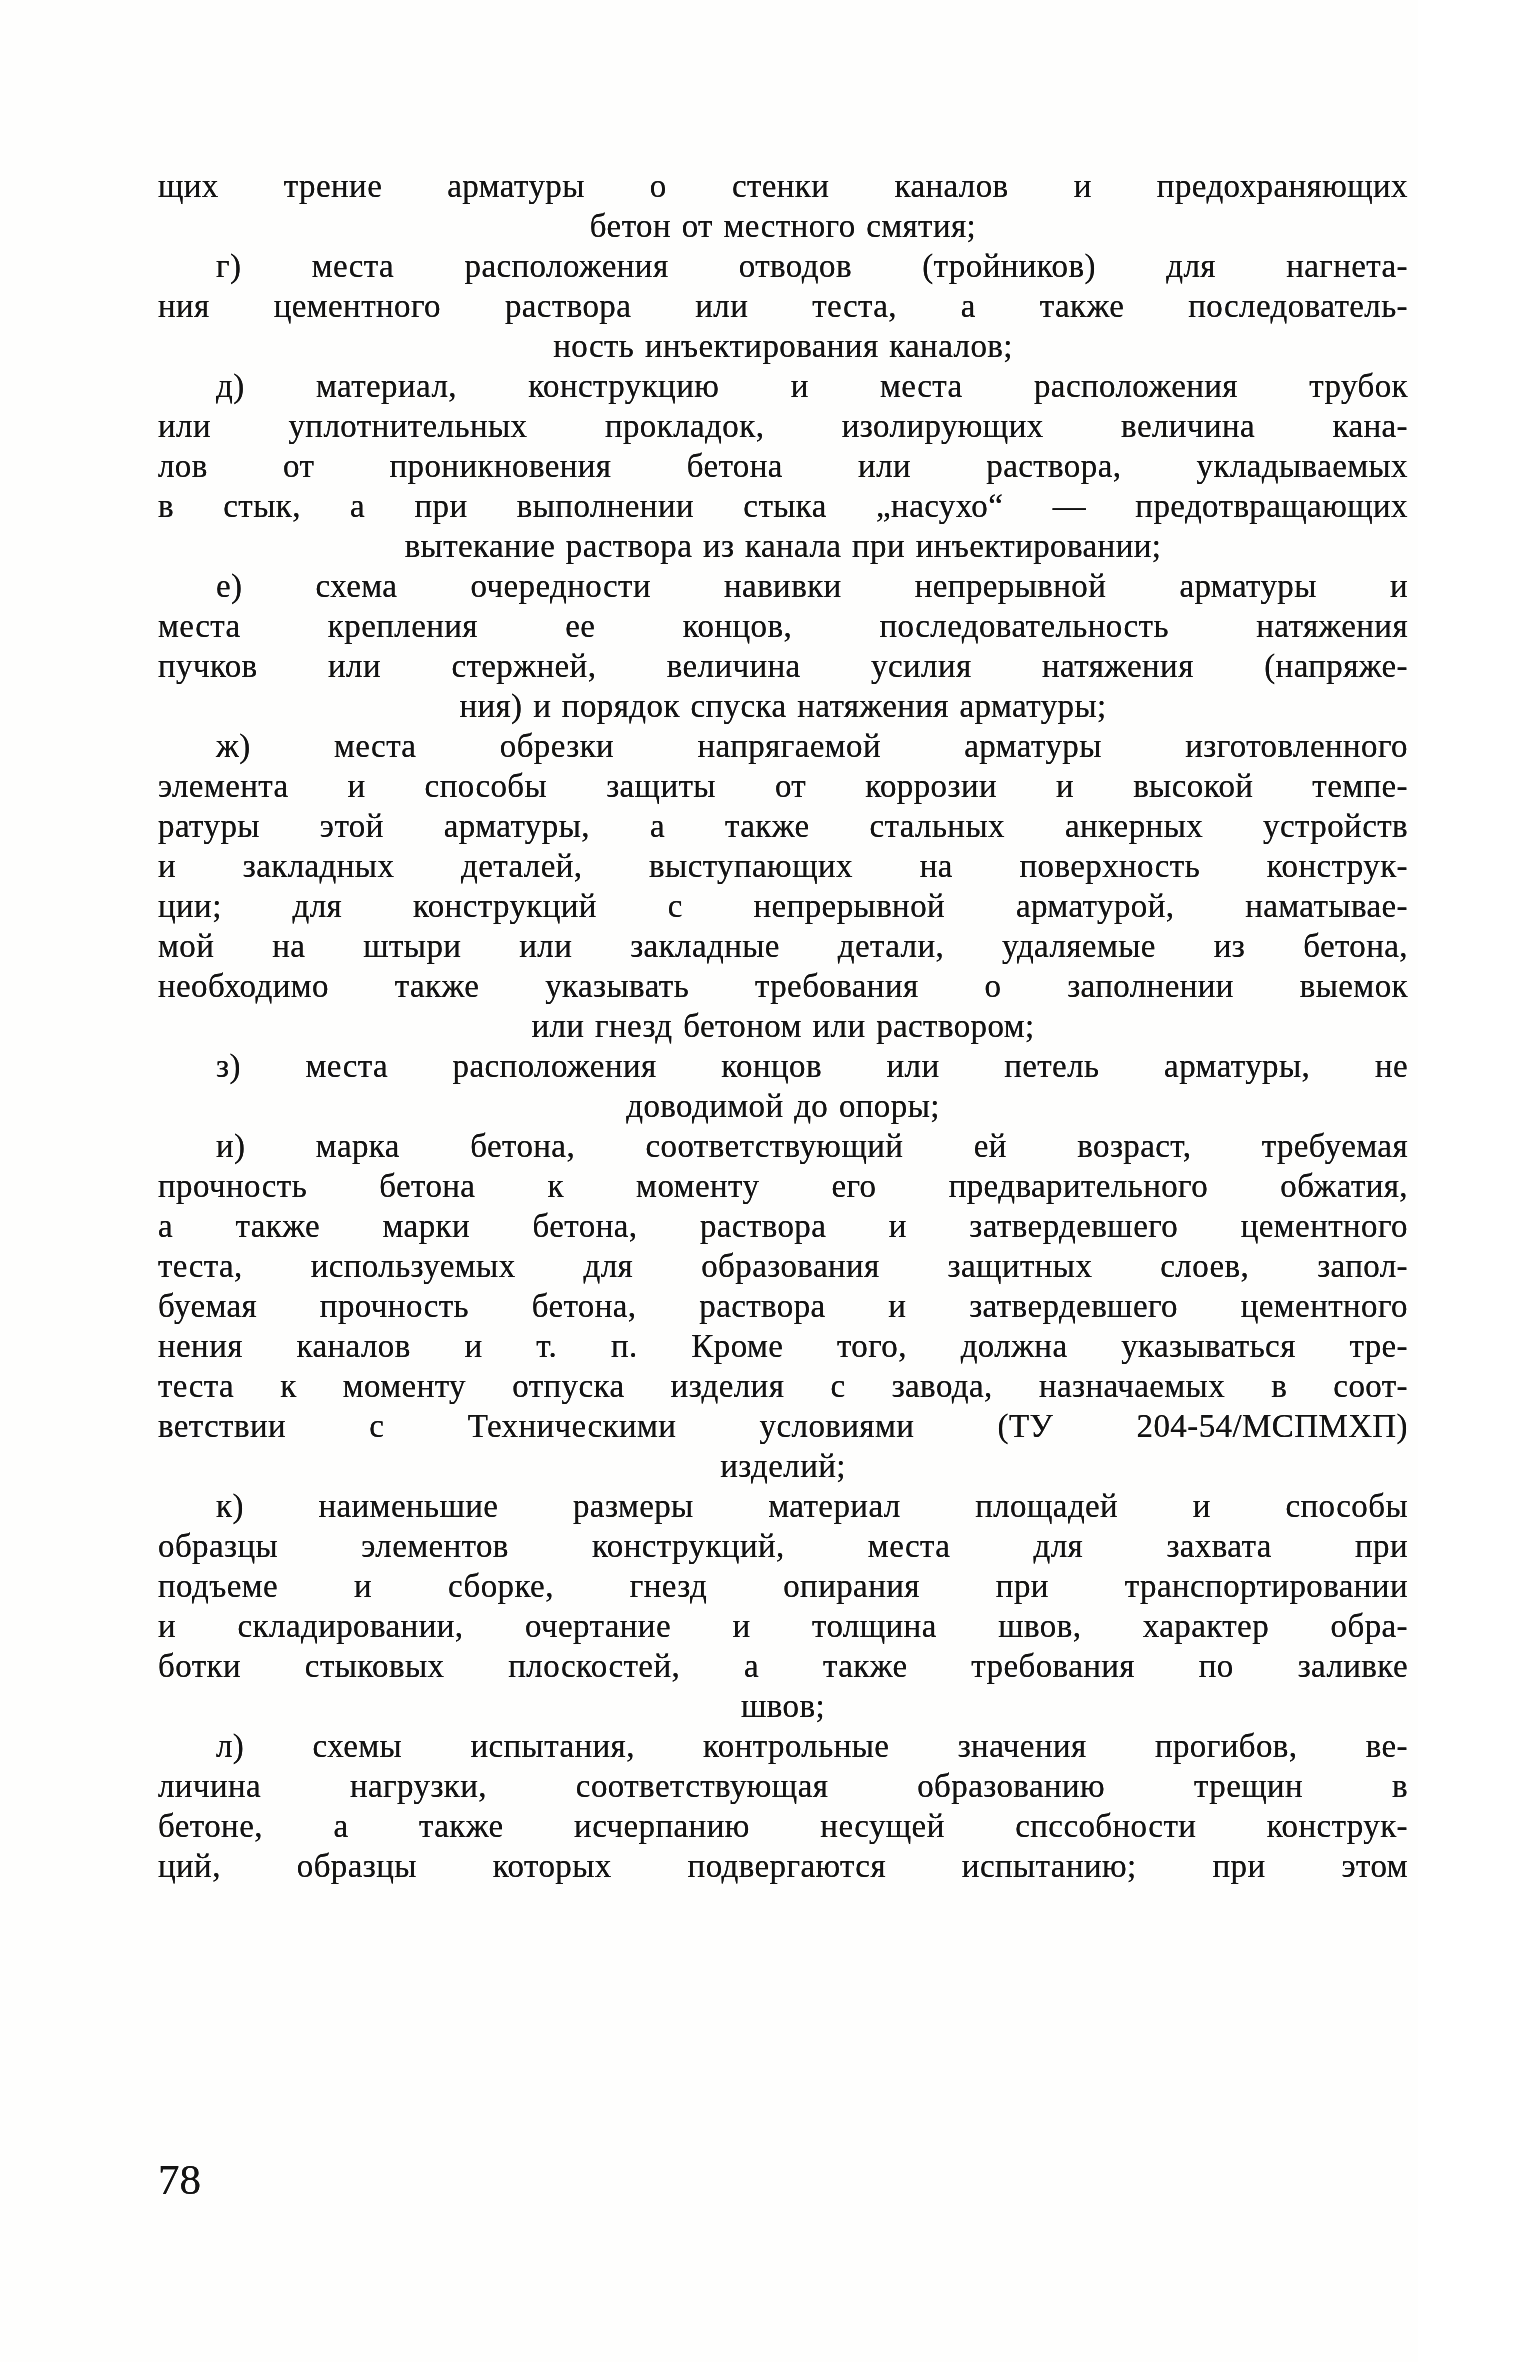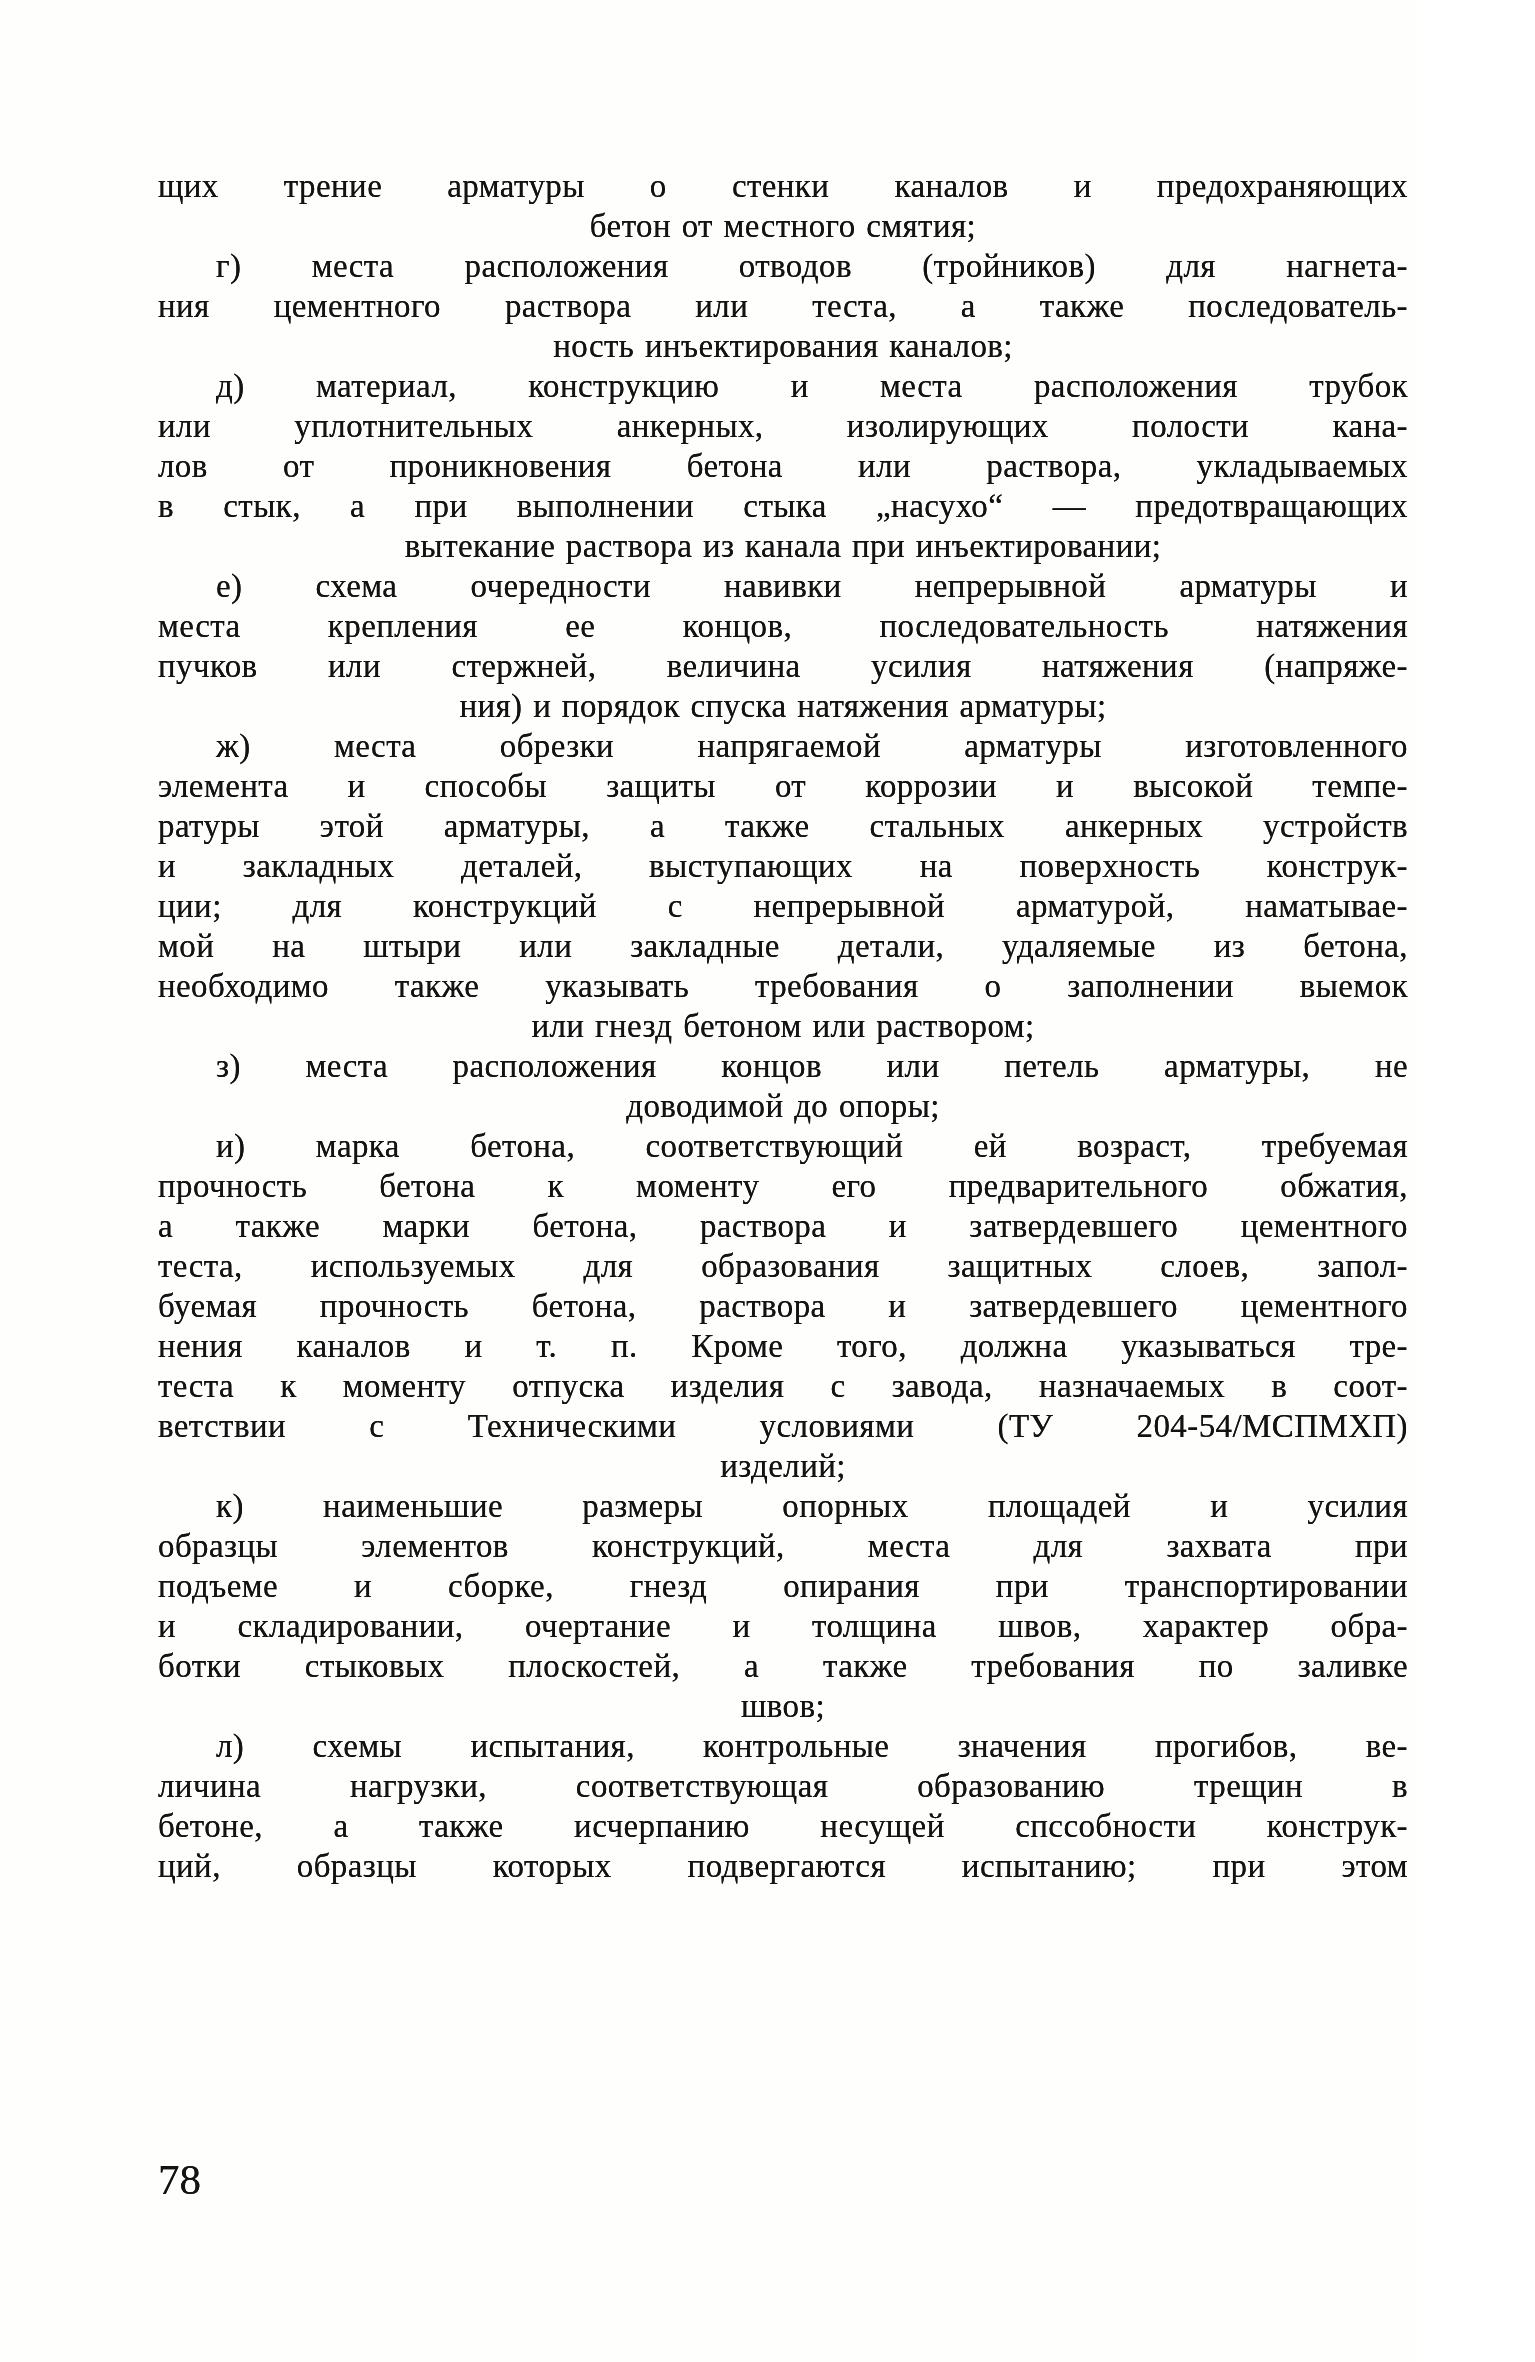--- a/index.html
+++ b/index.html
@@ -54,21 +54,21 @@
 <body>
 
 <div class="page">
   <div class="text-block">
       <div class="line fill">щих трение арматуры о стенки каналов и предохраняющих</div>
       <div class="line">бетон от местного смятия;</div>
       <div class="line indent fill">г) места расположения отводов (тройников) для нагнета-</div>
       <div class="line fill">ния цементного раствора или теста, а также последователь-</div>
       <div class="line">ность инъектирования каналов;</div>
       <div class="line indent fill">д) материал, конструкцию и места расположения трубок</div>
-      <div class="line fill">или уплотнительных анкерных, изолирующих полости кана-</div>
+      <div class="line fill">или уплотнительных прокладок, изолирующих величина кана-</div>
       <div class="line fill">лов от проникновения бетона или раствора, укладываемых</div>
       <div class="line fill">в стык, а при выполнении стыка „насухо“ — предотвращающих</div>
       <div class="line">вытекание раствора из канала при инъектировании;</div>
       <div class="line indent fill">е) схема очередности навивки непрерывной арматуры и</div>
       <div class="line fill">места крепления ее концов, последовательность натяжения</div>
       <div class="line fill">пучков или стержней, величина усилия натяжения (напряже-</div>
       <div class="line">ния) и порядок спуска натяжения арматуры;</div>
       <div class="line indent fill">ж) места обрезки напрягаемой арматуры изготовленного</div>
       <div class="line fill">элемента и способы защиты от коррозии и высокой темпе-</div>
       <div class="line fill">ратуры этой арматуры, а также стальных анкерных устройств</div>
@@ -81,21 +81,21 @@
       <div class="line">доводимой до опоры;</div>
       <div class="line indent fill">и) марка бетона, соответствующий ей возраст, требуемая</div>
       <div class="line fill">прочность бетона к моменту его предварительного обжатия,</div>
       <div class="line fill">а также марки бетона, раствора и затвердевшего цементного</div>
       <div class="line fill">теста, используемых для образования защитных слоев, запол-</div>
       <div class="line fill">буемая прочность бетона, раствора и затвердевшего цементного</div>
       <div class="line fill">нения каналов и т. п. Кроме того, должна указываться тре-</div>
       <div class="line fill">теста к моменту отпуска изделия с завода, назначаемых в соот-</div>
       <div class="line fill">ветствии с Техническими условиями (ТУ 204-54/МСПМХП)</div>
       <div class="line">изделий;</div>
-      <div class="line indent fill">к) наименьшие размеры опорных площадей и усилия</div>
+      <div class="line indent fill">к) наименьшие размеры материал площадей и способы</div>
       <div class="line fill">образцы элементов конструкций, места для захвата при</div>
       <div class="line fill">подъеме и сборке, гнезд опирания при транспортировании</div>
       <div class="line fill">и складировании, очертание и толщина швов, характер обра-</div>
       <div class="line fill">ботки стыковых плоскостей, а также требования по заливке</div>
       <div class="line">швов;</div>
       <div class="line indent fill">л) схемы испытания, контрольные значения прогибов, ве-</div>
       <div class="line fill">личина нагрузки, соответствующая образованию трещин в</div>
       <div class="line fill">бетоне, а также исчерпанию несущей спссобности конструк-</div>
       <div class="line fill">ций, образцы которых подвергаются испытанию; при этом</div>
     </div>

